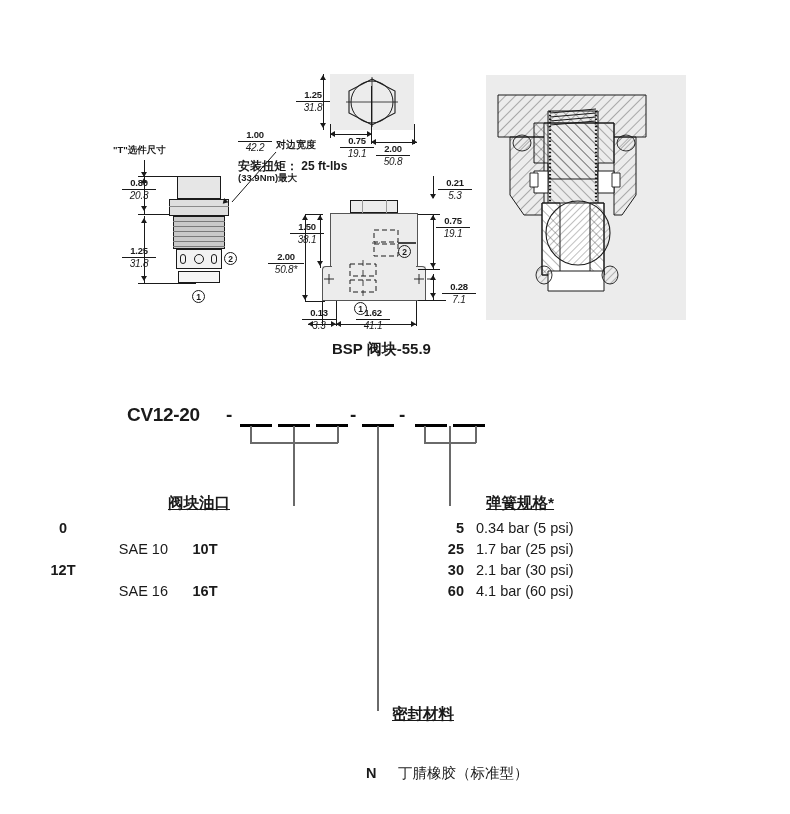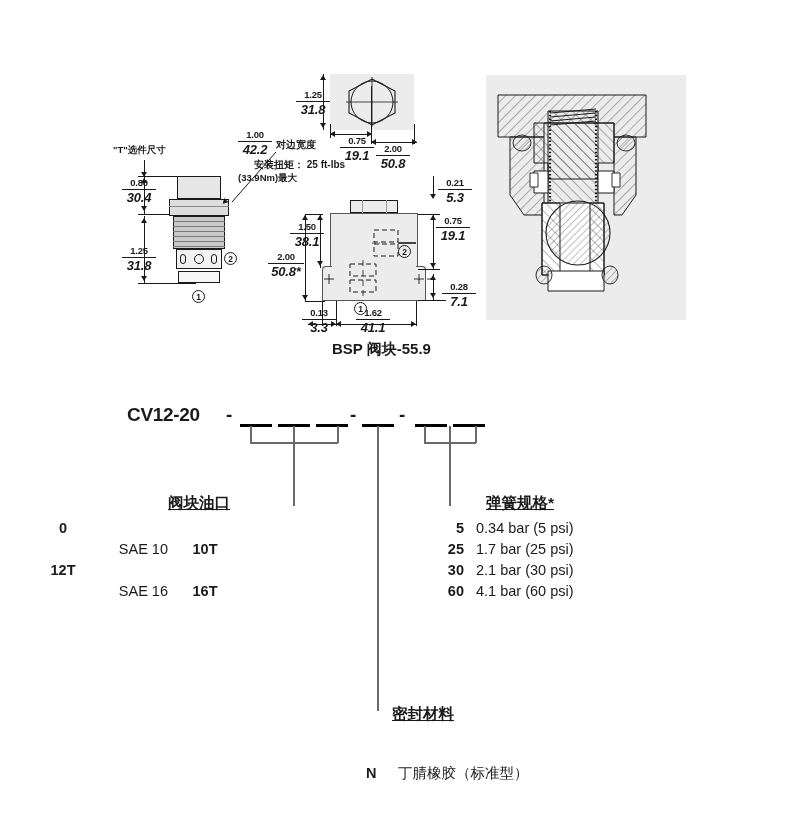--- a/index.html
+++ b/index.html
@@ -6,21 +6,21 @@
   body{
     width:790px;height:814px;position:relative;overflow:hidden;
     font-family:"Liberation Sans","DejaVu Sans",sans-serif;
     color:#1a1a1a;
   }
   .abs{position:absolute;}
   
   .frac{position:absolute;text-align:center;line-height:1.05;white-space:nowrap;}
   .frac .num{font-size:9.5px;font-weight:700;color:#1a1a1a;letter-spacing:-.2px;}
   .frac .bar{height:1px;background:#1a1a1a;margin:1px 0;}
-  .frac .den{font-size:13px;font-style:italic;font-weight:700;color:#1a1a1a;letter-spacing:-.2px;}
+  .frac .den{font-size:10px;font-style:italic;font-weight:400;color:#1a1a1a;letter-spacing:-.2px;}
   .note-cn{position:absolute;font-size:10px;font-weight:700;white-space:nowrap;color:#1a1a1a;line-height:1.35;}
   
   .ln{position:absolute;background:#1a1a1a;}
   .lnh{height:1px;}
   .lnv{width:1px;}
   .panel{position:absolute;background:#ececec;}
   .box{position:absolute;border:1px solid #1a1a1a;box-sizing:border-box;}
   .boxf{position:absolute;border:1px solid #1a1a1a;background:#ececec;box-sizing:border-box;}
   .circ{position:absolute;border:1px solid #1a1a1a;border-radius:50%;box-sizing:border-box;}
   .cnum{position:absolute;width:13px;height:13px;border:1px solid #1a1a1a;border-radius:50%;
@@ -59,21 +59,21 @@
 
   <div class="abs" style="left:110px;top:140px;width:180px;height:200px;">
 
     <div class="note-cn" style="left:3px;top:4px;font-size:9.5px;">"T"选件尺寸</div>
     <div class="ln lnv" style="left:34px;top:20px;height:16px;"></div>
     <div class="ar-d" style="left:31px;top:32px;"></div>
 
     <div class="frac" style="left:12px;top:38px;width:34px;">
       <div class="num">0.80</div>
       <div class="bar"></div>
-      <div class="den">30.4</div>
+      <div class="den">20.3</div>
     </div>
     <div class="ln lnh" style="left:28px;top:36px;width:62px;"></div>
     <div class="ln lnh" style="left:28px;top:74px;width:62px;"></div>
     <div class="ln lnv" style="left:34px;top:36px;height:38px;"></div>
     <div class="ar-d" style="left:31px;top:66px;"></div>
     <div class="ar-u" style="left:31px;top:38px;"></div>
 
     <div class="frac" style="left:12px;top:106px;width:34px;">
       <div class="num">1.25</div>
       <div class="bar"></div>
@@ -115,21 +115,21 @@
     <div class="ar-r" style="left:112px;top:59px;transform:rotate(135deg);"></div>
   </div>
 
   <div class="abs" style="left:238px;top:130px;">
     <div class="frac" style="left:0;top:0;width:34px;">
       <div class="num">1.00</div>
       <div class="bar"></div>
       <div class="den">42.2</div>
     </div>
     <div class="note-cn" style="left:38px;top:8px;text-align:center;">对边宽度</div>
-    <div class="note-cn" style="left:16px;top:28px;font-size:10px;">安装扭矩： 25 ft-lbs</div>
+    <div class="note-cn" style="left:0;top:28px;font-size:12px;">安装扭矩： 25 ft-lbs</div>
     <div class="note-cn" style="left:0;top:42px;font-size:9.5px;">(33.9Nm)最大</div>
   </div>
 
 
   <div class="abs" style="left:318px;top:72px;width:160px;height:110px;">
     <div class="panel" style="left:12px;top:2px;width:84px;height:56px;"></div>
 
     <svg class="abs" style="left:24px;top:4px;" width="60" height="52">
       <polygon points="30,3 53,15 53,37 30,49 7,37 7,15" fill="none" stroke="#1a1a1a" stroke-width="1.1"></polygon>
       <circle cx="30" cy="26" r="21" fill="none" stroke="#1a1a1a" stroke-width="1"></circle>

